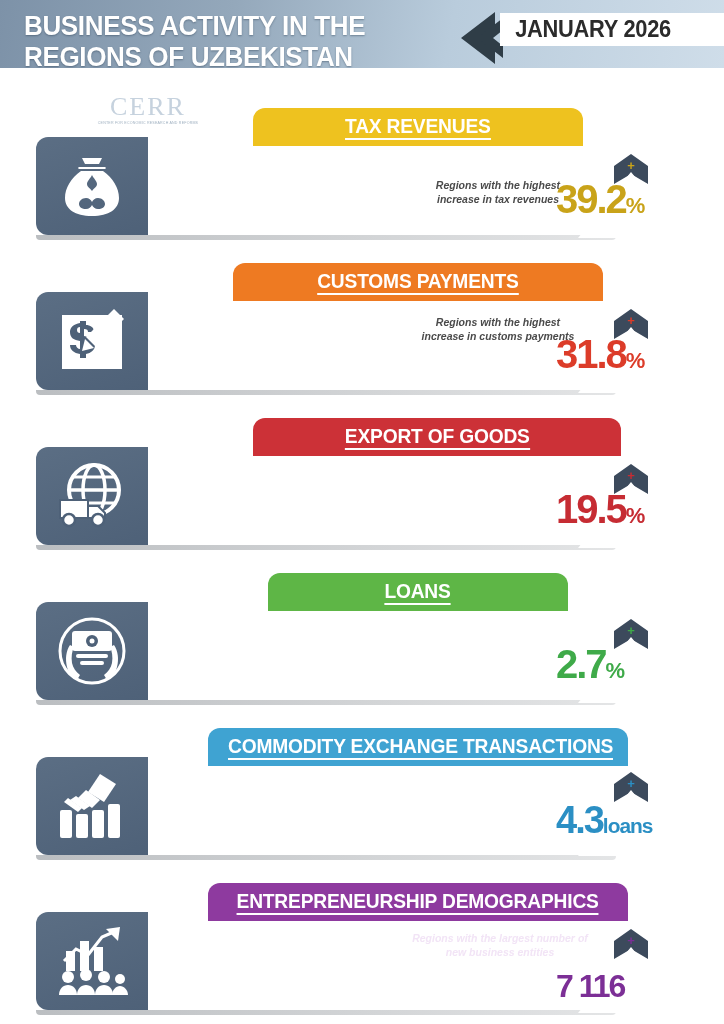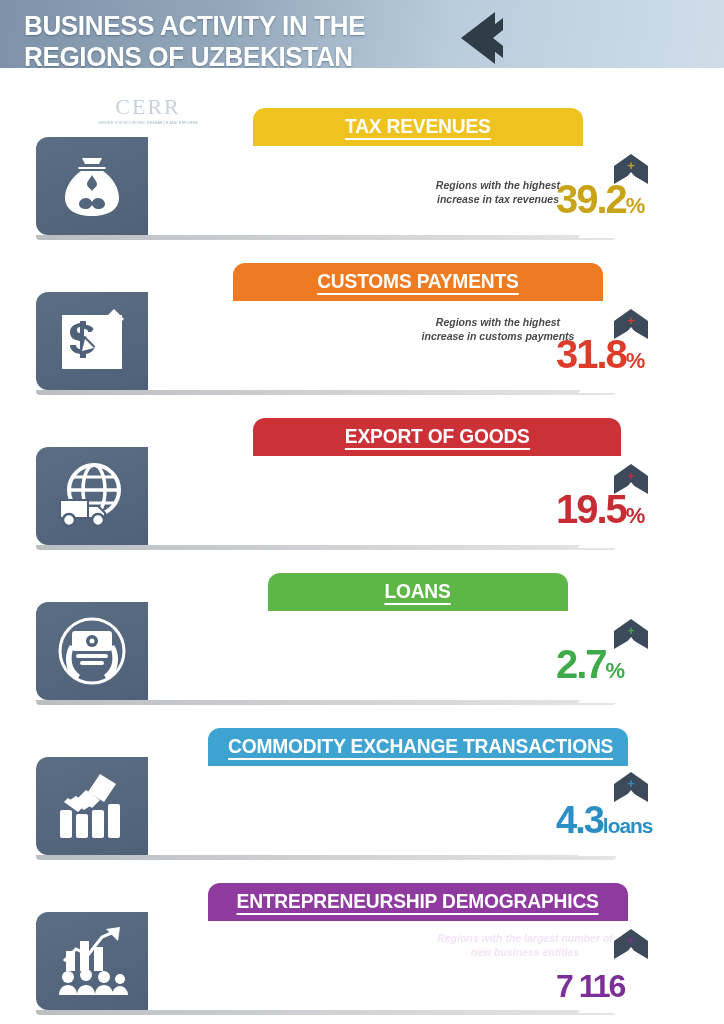--- a/index.html
+++ b/index.html
@@ -36,21 +36,21 @@
   }
   .date-sub {
     position:absolute; left:505px; top:50px; width:215px;
     color:#e8f0f7; font-size:9px; font-style:italic; line-height:12px;
     text-align:center; opacity:.92;
   }
 
   
   .cerr-logo { position:absolute; left:96px; top:94px; width:104px; text-align:center; z-index:6; }
   .cerr-main {
-    font-family:"Liberation Serif", serif; font-size:22px; color:#c6d2de;
+    font-family:"Liberation Serif", serif; font-size:26px; color:#c6d2de;
     letter-spacing:2px; line-height:26px;
   }
   .cerr-sub { font-size:3.6px; color:#9fb0c0; letter-spacing:.2px; line-height:4.6px; margin-top:1px; }
 
   
   .section { position:absolute; left:0; width:724px; }
   .sec-title-tab {
     position:absolute; top:0; height:38px;
     border-radius:12px 12px 0 0; z-index:3;
     display:flex; align-items:center; justify-content:center;
@@ -95,20 +95,23 @@
 
 <div class="header">
   <div class="header-title">
     <span>BUSINESS ACTIVITY IN THE</span>
     <span>REGIONS OF UZBEKISTAN</span>
   </div>
   <svg class="chev-logo" viewBox="0 0 52 56">
     <polygon points="40,2 40,20 24,28 40,36 40,54 6,28" fill="#2f3d47"></polygon>
     <polygon points="48,8 48,20 38,28 48,36 48,48 22,28" fill="#2f3d47"></polygon>
   </svg>
+  <div class="date-bar">
+    <span>JANUARY 2026</span>
+  </div>
 </div>
 
 <div class="cerr-logo">
   <div class="cerr-main">CERR</div>
   <div class="cerr-sub">CENTER FOR ECONOMIC RESEARCH AND REFORMS</div>
 </div>
 
 <div id="sections-root">
     <div class="section" style="top: 108px;">
       <div class="sec-title-tab" style="background: rgb(238, 194, 31); width: 330px; left: 253px;">
@@ -247,21 +250,21 @@
             <path d="M3 70c0-6 4-10 9-10s9 4 9 10z"></path>
             <circle cx="30" cy="50" r="6"></circle>
             <path d="M21 70c0-6 4-10 9-10s9 4 9 10z"></path>
             <circle cx="48" cy="52" r="6"></circle>
             <path d="M39 70c0-6 4-10 9-10s9 4 9 10z"></path>
             <circle cx="64" cy="54" r="5"></circle>
             <path d="M56 70c0-5 4-9 8-9s8 4 8 9z"></path>
           </g>
         </svg>
       </div>
-      <div class="caption" style="left: 430px; top: 48px; width: 190px; color: rgb(242, 228, 246);">Regions with the largest number of new business entities</div>
+      <div class="caption" style="left: 405px; top: 48px; width: 190px; color: rgb(242, 228, 246);">Regions with the largest number of new business entities</div>
       <div class="peak" style="left: 556px; top: 46px; width: 150px; height: 84px;"><svg viewBox="0 0 150 84" width="150" height="84">
           <polygon points="58,30 58,12 75,0 92,12 92,30 75,20" fill="#3c4a5c"></polygon>
           <text x="75" y="16" font-family="Liberation Sans, sans-serif" font-size="13" font-weight="bold" fill="#7c2f96" text-anchor="middle">+</text>
           <polygon points="75,18 128,84 22,84" fill="#ffffff"></polygon>
         </svg></div>
       <div class="big-num" style="color: rgb(124, 47, 150); left: 556px; top: 86px; width: 170px; font-size: 32px; line-height: 34px;"><span>7 116</span></div>
       <div class="rep-ribbon" style="left: 656px; top: 78px;">REPUBLIC</div>
     </div>
   </div>
 

